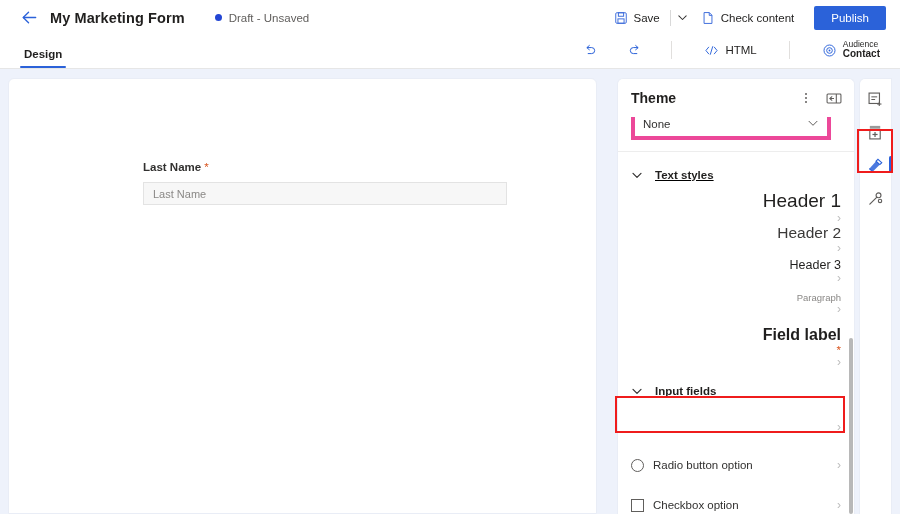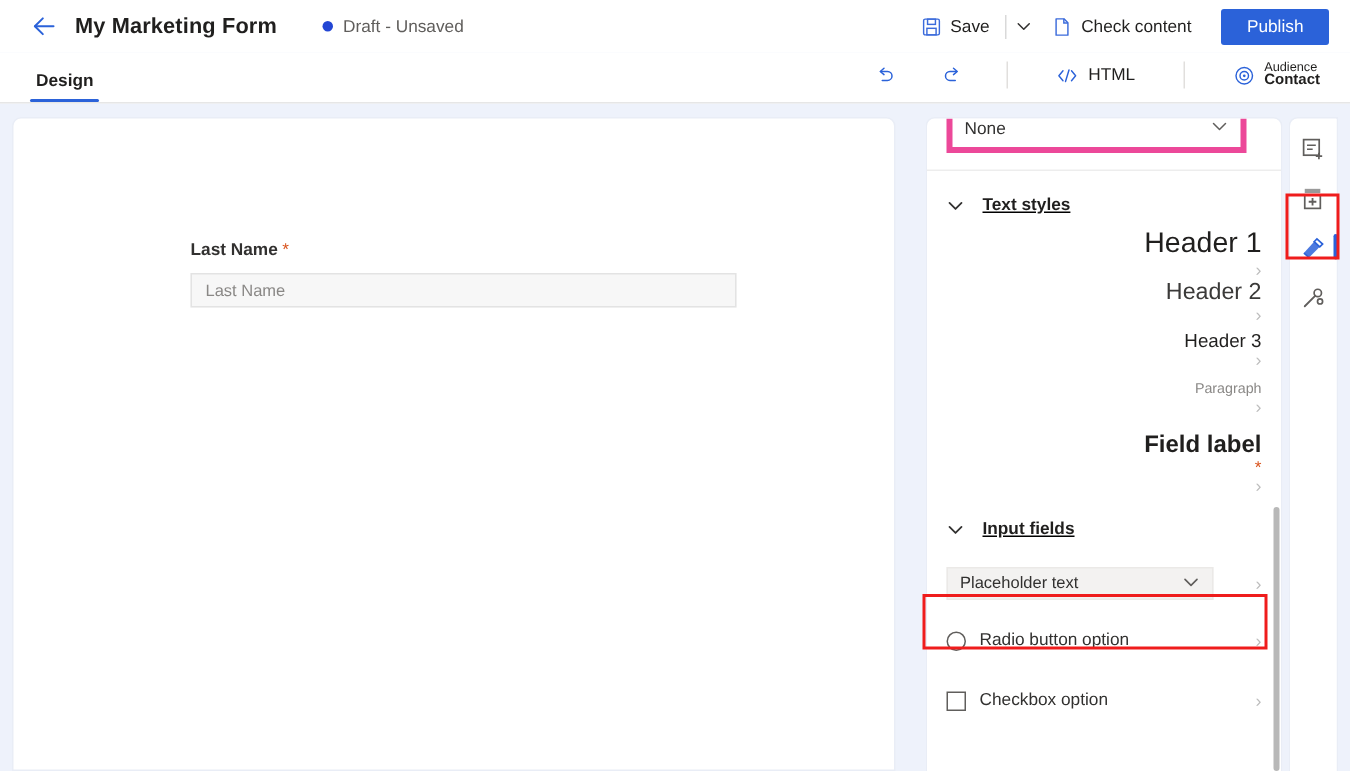--- a/index.html
+++ b/index.html
@@ -76,21 +76,21 @@
   .two-line .l1{ font-size:8.5px; color:#201f1e; }
   .two-line .l2{ font-size:10px; color:#201f1e; font-weight:bold;}
   .vsep{ width:1px;height:18px;background:#e1dfdd; margin:0 6px; }
 
   
   .canvas{
     position:absolute; left:8px; top:78px; width:589px; height:436px;
     background:#ffffff; border:1px solid #e9edf6;
     border-radius:6px 6px 0 0;
   }
-  .field-block{ position:absolute; left:118px; top:82px; width:364px; }
+  .field-block{ position:absolute; left:134px; top:82px; width:364px; }
   .field-label{
     font-size:11.5px; font-weight:bold; color:#323130; margin-bottom:9px;
   }
   .req{ color:#d9541e; font-weight:normal; font-size:11.5px; margin-left:3px; }
   .field-input{
     height:23px; background:#f7f7f7; border:1px solid #e3e3e3;
     display:flex; align-items:center; padding:0 9px;
     font-size:11px; color:#8a8886;
   }
 
@@ -278,20 +278,40 @@
         <span>Last Name</span><span class="req">*</span>
       </div>
       <div class="field-input">
         <span>Last Name</span>
       </div>
     </div>
   </div>
 
   <div class="rpanel">
 
+    <div class="rp-header">
+      <div class="rp-title">Theme</div>
+      <div class="rp-header-actions">
+        <div class="hdr-ico">
+          <svg width="14" height="14" viewBox="0 0 14 14">
+            <circle cx="7" cy="3" r="1" fill="#605e5c"></circle>
+            <circle cx="7" cy="7" r="1" fill="#605e5c"></circle>
+            <circle cx="7" cy="11" r="1" fill="#605e5c"></circle>
+          </svg>
+        </div>
+        <div class="hdr-ico">
+          <svg width="16" height="13" viewBox="0 0 18 14">
+            <rect x="1.2" y="2" width="15.6" height="10" rx="1" fill="none" stroke="#605e5c" stroke-width="1.2"></rect>
+            <line x1="11.6" y1="2" x2="11.6" y2="12" stroke="#605e5c" stroke-width="1.2"></line>
+            <line x1="4.2" y1="7" x2="9" y2="7" stroke="#605e5c" stroke-width="1.2"></line>
+            <path d="M6.6 5 L4.4 7 L6.6 9" fill="none" stroke="#605e5c" stroke-width="1.2" stroke-linecap="round" stroke-linejoin="round"></path>
+          </svg>
+        </div>
+      </div>
+    </div>
 
     <div class="theme-select-wrap">
       <div class="theme-select">
         <span>None</span>
         <span class="chev">
           <svg width="12" height="12" viewBox="0 0 12 12">
             <path d="M2 4.3 L6 8.3 L10 4.3" fill="none" stroke="#605e5c" stroke-width="1" stroke-linecap="round" stroke-linejoin="round"></path>
           </svg>
         </span>
       </div>
@@ -332,28 +352,20 @@
     <div class="section-head" style="margin-top:16px;">
       <span class="chev">
         <svg width="12" height="12" viewBox="0 0 12 12">
           <path d="M2 4.3 L6 8.3 L10 4.3" fill="none" stroke="#323130" stroke-width="1.2" stroke-linecap="round" stroke-linejoin="round"></path>
         </svg>
       </span>
       <span class="lbl">Input fields</span>
     </div>
 
     <div class="ph-row">
-      <div class="ph-select">
-        <span>Placeholder text</span>
-        <span class="chev">
-          <svg width="12" height="12" viewBox="0 0 12 12">
-            <path d="M2 4.3 L6 8.3 L10 4.3" fill="none" stroke="#605e5c" stroke-width="1.1" stroke-linecap="round" stroke-linejoin="round"></path>
-          </svg>
-        </span>
-      </div>
       <span class="arrow">›</span>
     </div>
 
     <div class="opt-row" style="margin-top:4px;">
       <span class="radio-glyph"></span>
       <span class="opt-label">Radio button option</span>
       <span class="arrow">›</span>
     </div>
     <div class="opt-row" style="margin-top:6px;">
       <span class="check-glyph"></span>

